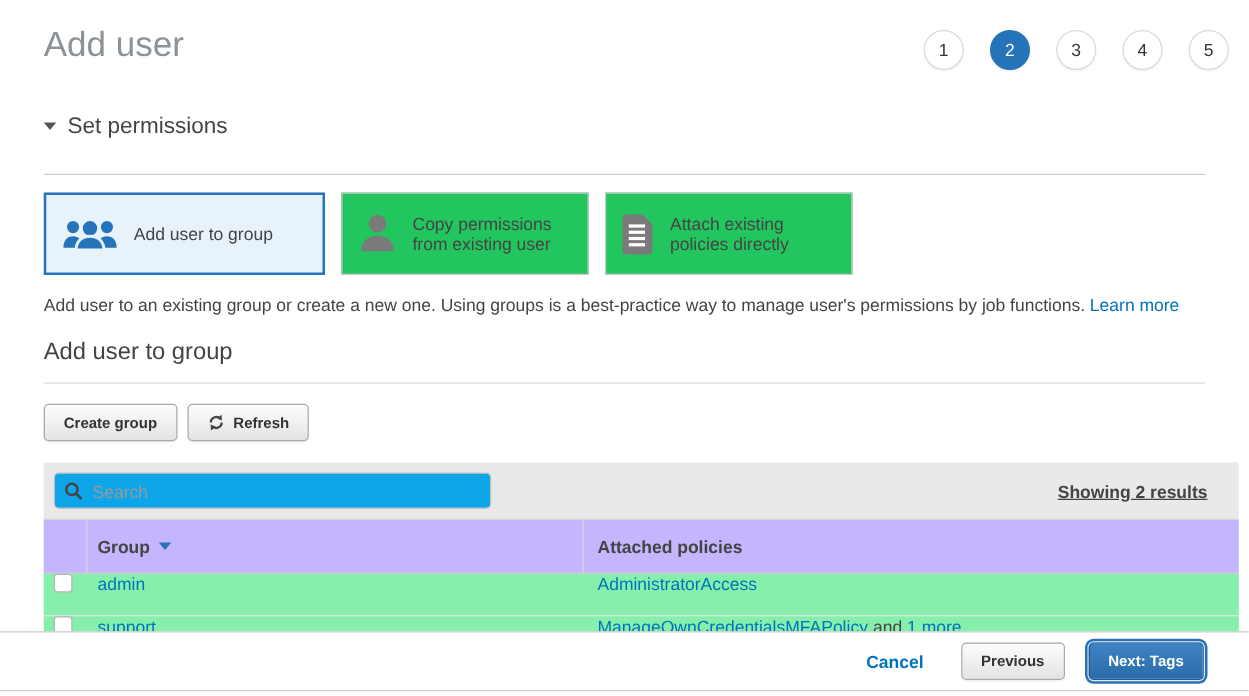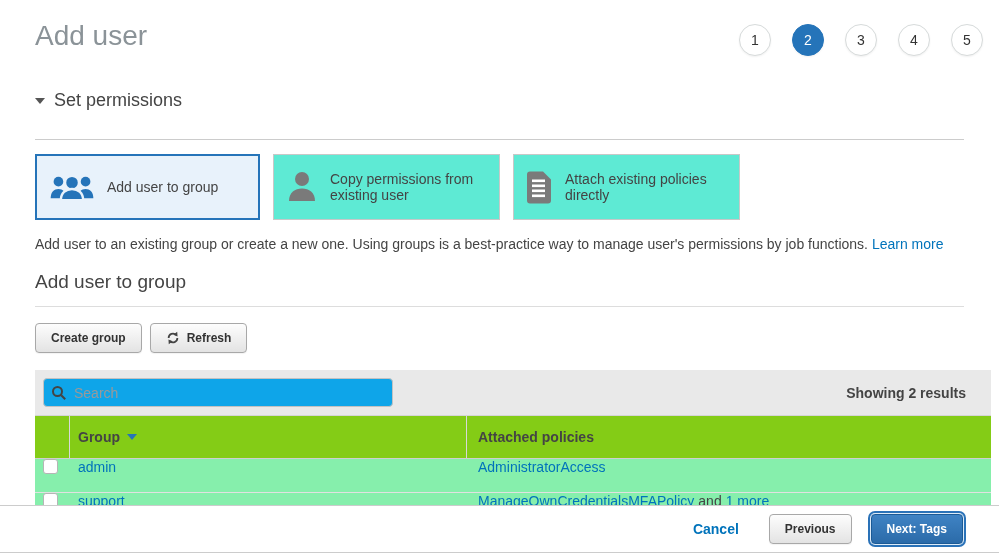--- a/index.html
+++ b/index.html
@@ -22,21 +22,21 @@
   
   .section-title {
     display:flex; align-items:center; gap:9px; font-size:18px; color:#444;
     margin:34px 35px 0; padding-bottom:28px; border-bottom:1px solid #ccc; cursor:pointer;
   }
   .tri-down { width:0; height:0; border-left:5px solid transparent; border-right:5px solid transparent; border-top:6px solid #555; }
 
   
   .cards { display:flex; gap:13px; margin:14px 35px 0; }
   .card {
-    width:227px; height:66px; border:1px solid #c8c8c8; background:#5eead4;
+    width:198px; height:66px; border:1px solid #c8c8c8; background:#22c55e;
     display:flex; align-items:center; gap:12px; padding:0 12px; font-size:14px; color:#444; cursor:pointer;
   }
   .card.selected { width:225px; border:2px solid #2574b9; background:#e8f2fb; }
   .card .icon { flex:0 0 auto; display:flex; }
 
   
   .description { margin:16px 35px 0; font-size:14px; color:#444; }
   .link { color:#0073bb; text-decoration:none; cursor:pointer; }
 
   
@@ -60,24 +60,24 @@
     padding:0 25px 0 8px; border-bottom:1px solid #d5d5d5;
   }
   .search-box { position:relative; width:350px; }
   .search-input {
     width:100%; height:29px; border:1px solid #c2c2c2; border-radius:4px;
     padding:0 8px 0 30px; font-size:14px; color:#444; font-family:"Liberation Sans", sans-serif;
     background:#0ea5e9; outline:none;
   }
   .search-input::placeholder { color:#999; }
   .search-icon { position:absolute; left:8px; top:7px; }
-  .results { font-weight:bold; font-size:14px; color:#444; }
+  .results { font-weight:bold; font-size:14px; color:#444;text-decoration:underline; }
 
   .thead {
-    display:flex; align-items:stretch; background:#84cc16; height:43px;
+    display:flex; align-items:stretch; background:#c4b5fd; height:43px;
     border-bottom:1px solid #cfcfcf; font-weight:bold; font-size:14px; color:#444;
   }
   .col-check { width:35px; display:flex; align-items:center; padding-left:8px; }
   .thead .col-check { border-right:1px solid #d8d8d8; }
   .col-group { width:397px; padding-left:8px; display:flex; align-items:center; gap:7px; }
   .thead .col-group { border-right:1px solid #d8d8d8; cursor:pointer; }
   .col-policies { flex:1; padding-left:11px; display:flex; align-items:center; }
   .sort-tri { width:0; height:0; border-left:5px solid transparent; border-right:5px solid transparent; border-top:6px solid #2574b9; }
 
   .trow { display:flex; align-items:flex-start; height:34px; border-bottom:1px solid #e1e1e1; background:#86efac; font-size:14px; }

